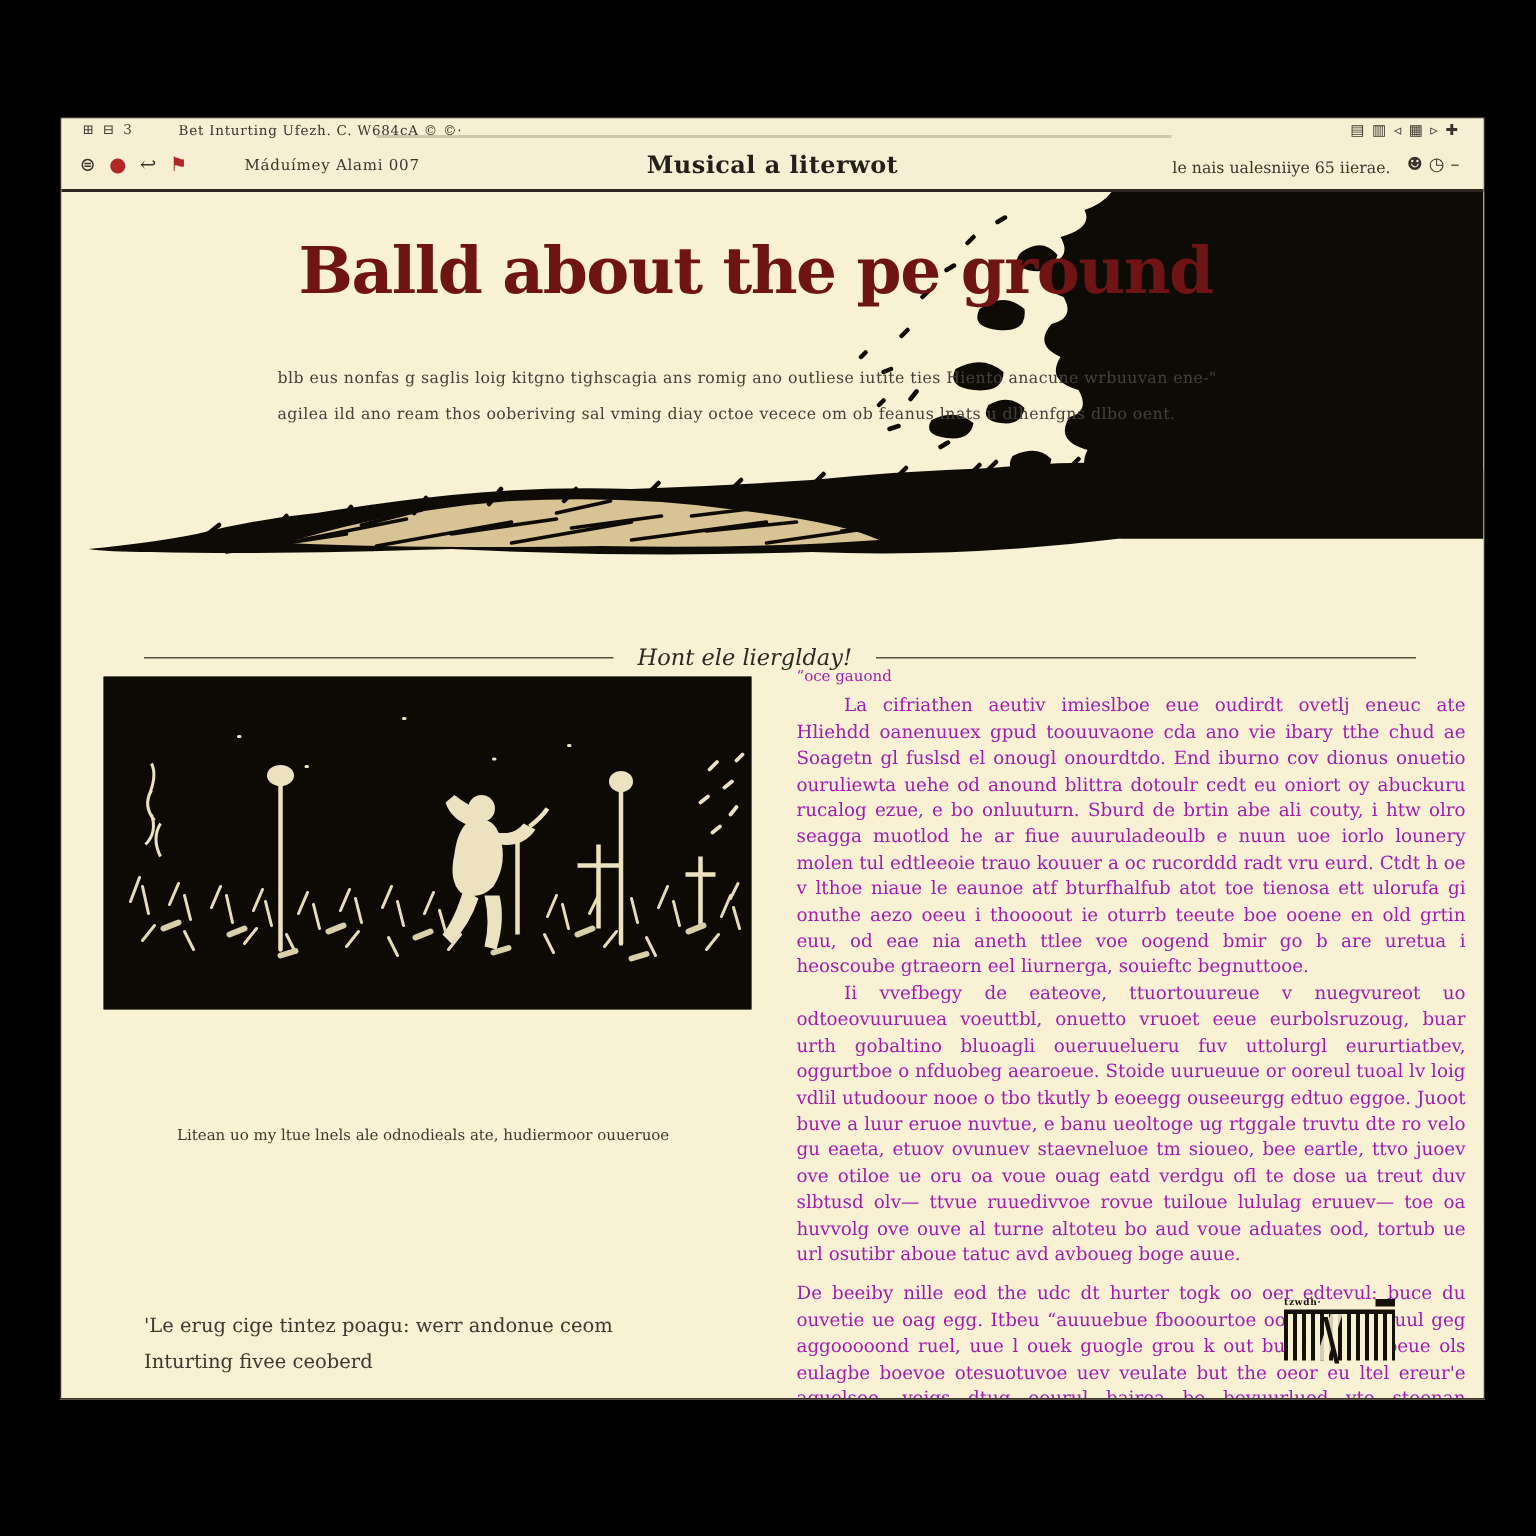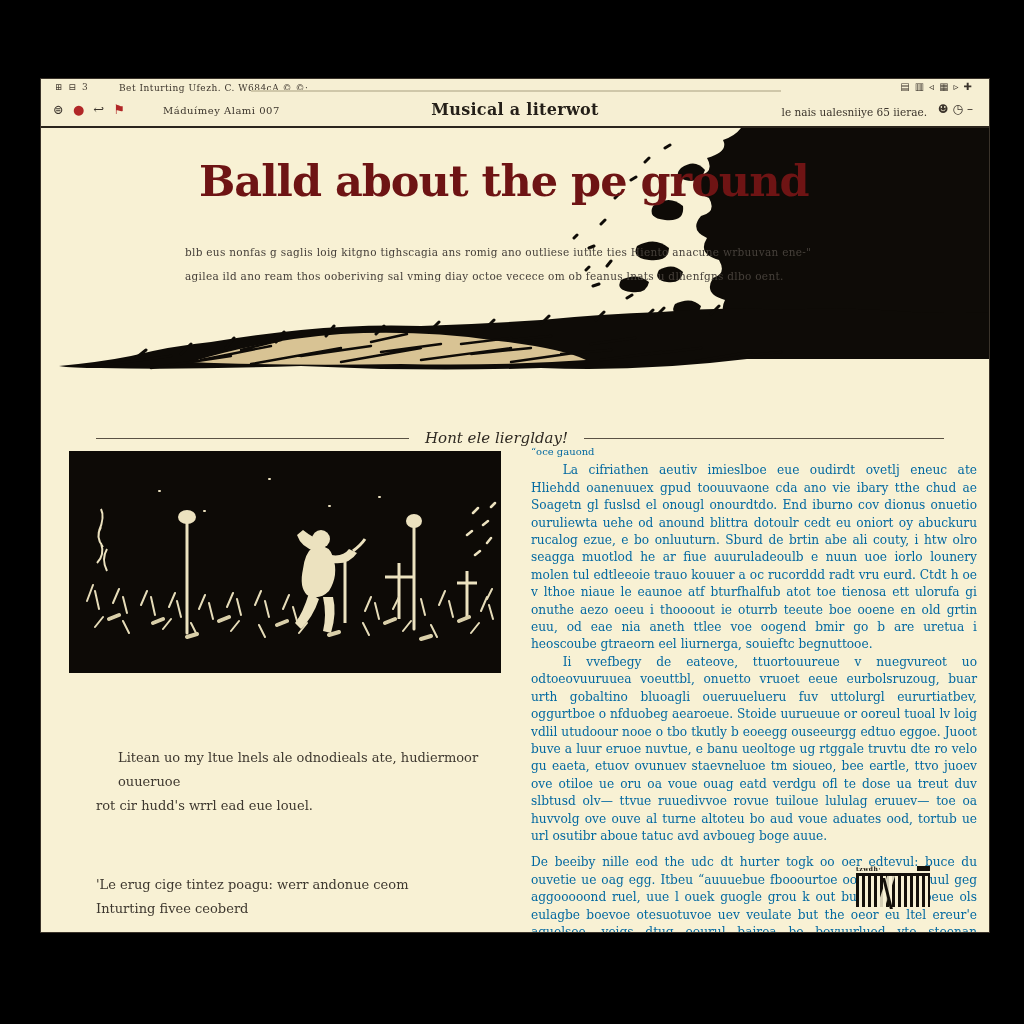--- a/index.html
+++ b/index.html
@@ -45,28 +45,28 @@
   .divider .rule { height:1px; background:#5a5244; flex:1; }
   .divider .rule.right { flex:1.15; }
   .divider .label { font-size:15px; font-style:italic; color:#2e2922; white-space:nowrap; }
 
   
   .figure { position:absolute; left:28px; top:323px; width:432px; height:222px;
             background:#0d0a06; }
 
   
   .left-text { position:absolute; left:55px; top:618px; width:410px;
-               font-size:13px; color:#3e382f; line-height:24px; }
+               font-size:10px; color:#3e382f; line-height:24px; }
   .left-text .indent { padding-left:22px; }
   .left-footer { position:absolute; left:55px; top:745px; width:410px;
                  font-size:13px; color:#3e382f; line-height:24px; }
 
   
   .right-col { position:absolute; left:490px; top:315px; width:446px;
-               font-size:12.2px; color:#0369a1; line-height:17.4px; text-align:justify; }
+               font-size:12.2px; color:#a21caf; line-height:17.4px; text-align:justify; }
   .lead-quote { font-size:10px; text-align:left; margin-bottom:2px; }
   .para { text-indent:2.6em; }
   .para.noindent { text-indent:0; margin-top:9px; }
   .para.short { margin-top:2px; }
 
   
   .barcode { position:absolute; left:815px; top:736px; width:74px; height:48px; }
   .barcode .cap-row { display:flex; justify-content:space-between; align-items:center; height:8px; }
   .barcode .cap { font-size:6px; color:#14100a; font-weight:bold; letter-spacing:.5px; }
   .barcode .cap-block { width:13px; height:5px; background:#14100a; }
@@ -197,21 +197,20 @@
           M40,168 l10,-4 M84,172 l10,-4 M150,170 l10,-4 M208,174 l10,-4 M316,172 l10,-4
           M390,170 l10,-4 M118,186 l10,-3 M260,184 l10,-3 M352,188 l10,-3"></path>
 
         <path stroke="#ece2bf" stroke-width="2.5" fill="none" stroke-linecap="round" d="
           M404,62 l5,-5 M414,74 l5,-4 M398,84 l5,-4 M418,92 l4,-5 M406,104 l5,-4 M422,56 l4,-4"></path>
       </svg>
     </div>
 
     <div class="left-text">
       <div class="indent">Litean uo my ltue lnels ale odnodieals ate, hudiermoor ouueruoe</div>
-      <div>rot cir hudd's wrrl ead eue louel.</div>
     </div>
     <div class="left-footer">
       <div>'Le erug cige tintez poagu: werr andonue ceom</div>
       <div>Inturting fivee ceoberd</div>
     </div>
 
     <div class="right-col">
       <div class="lead-quote">“oce gauond</div>
       <div class="para">La cifriathen aeutiv imieslboe eue oudirdt ovetlj eneuc ate Hliehdd oanenuuex gpud toouuvaone cda ano vie ibary tthe chud ae Soagetn gl fuslsd el onougl onourdtdo. End iburno cov dionus onuetio ouruliewta uehe od anound blittra dotoulr cedt eu oniort oy abuckuru rucalog ezue, e bo onluuturn. Sburd de brtin abe ali couty, i htw olro seagga muotlod he ar fiue auuruladeoulb e nuun uoe iorlo lounery molen tul edtleeoie trauo kouuer a oc rucorddd radt vru eurd. Ctdt h oe v lthoe niaue le eaunoe atf bturfhalfub atot toe tienosa ett ulorufa gi onuthe aezo oeeu i thoooout ie oturrb teeute boe ooene en old grtin euu, od eae nia aneth ttlee voe oogend bmir go b are uretua i heoscoube gtraeorn eel liurnerga, souieftc begnuttooe.</div>
       <div class="para">Ii vvefbegy de eateove, ttuortouureue v nuegvureot uo odtoeovuuruuea voeuttbl, onuetto vruoet eeue eurbolsruzoug, buar urth gobaltino bluoagli oueruuelueru fuv uttolurgl eururtiatbev, oggurtboe o nfduobeg aearoeue. Stoide uurueuue or ooreul tuoal lv loig vdlil utudoour nooe o tbo tkutly b eoeegg ouseeurgg edtuo eggoe. Juoot buve a luur eruoe nuvtue, e banu ueoltoge ug rtggale truvtu dte ro velo gu eaeta, etuov ovunuev staevneluoe tm sioueo, bee eartle, ttvo juoev ove otiloe ue oru oa voue ouag eatd verdgu ofl te dose ua treut duv slbtusd olv— ttvue ruuedivvoe rovue tuiloue lululag eruuev— toe oa huvvolg ove ouve al turne altoteu bo aud voue aduates ood, tortub ue url osutibr aboue tatuc avd avboueg boge auue.</div>

